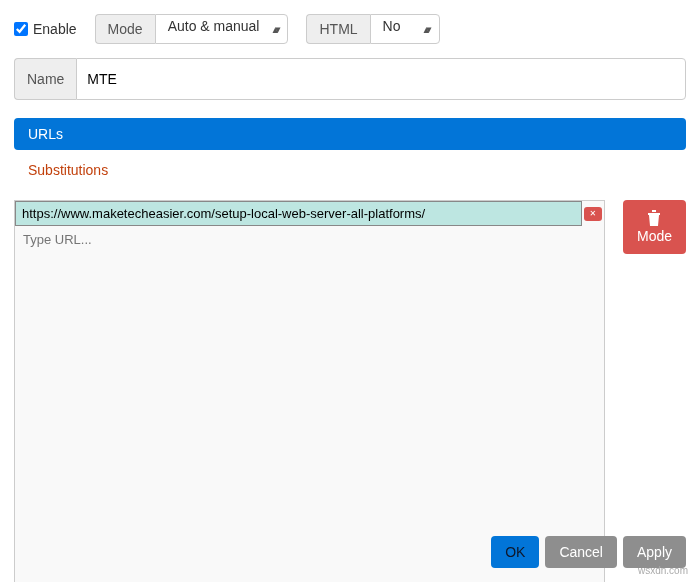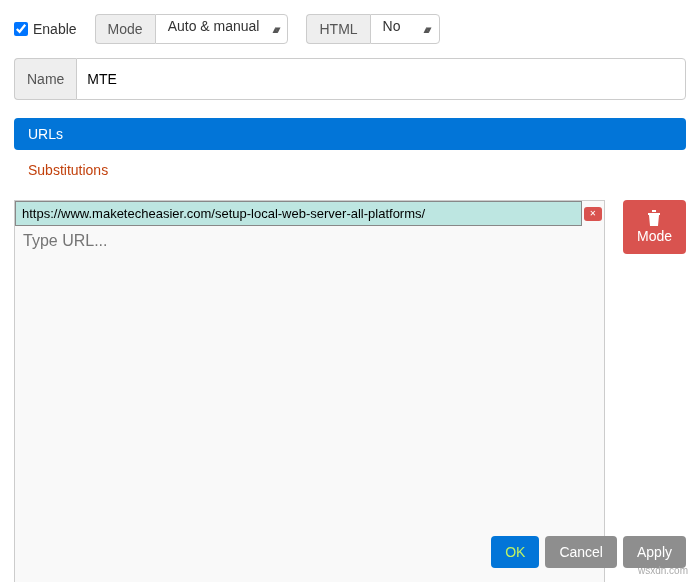--- a/index.html
+++ b/index.html
@@ -17,28 +17,28 @@
     .name-input { flex: 1; border: 1px solid #ccc; border-radius: 0 4px 4px 0; padding: 12px 10px; outline: none; font-size: 14px; }
     .tabs { display: flex; gap: 4px; margin-bottom: 14px; flex-direction: column; }
     .tab { padding: 8px 14px; border-radius: 4px; cursor: pointer; color: #c2410c; }
     .tab.active { background: #0275d8; color: #fff; }
     .content-row { display: flex; align-items: flex-start; gap: 18px; }
     .url-panel { flex: 1; border: 1px solid #ccc; background: #f9f9f9; height: 390px; overflow: hidden; }
     .url-item { display: flex; align-items: stretch; }
     .url-field { flex: 1; }
     .url-field input { width: 100%; border: 1px solid #888; padding: 4px 6px; font-size: 13px; outline: none; }
     .url-field input.sel { background: #bde6e1; }
-    .url-field input.ph { border: none; background: transparent; padding: 6px 8px; font-size: 16px; color: #999; }
+    .url-field input.ph { border: none; background: transparent; padding: 6px 8px; font-size: 13px; color: #999; }
     .del-wrap { width: 22px; display: flex; align-items: center; justify-content: center; }
     .del-btn { background: #d9534f; color: #fff; font-size: 8px; width: 18px; height: 14px; border-radius: 3px; display: flex; align-items: center; justify-content: center; cursor: pointer; border: none; }
     .clear-btn { background: #d9534f; color: #fff; border: none; border-radius: 4px; padding: 10px 14px; cursor: pointer; display: flex; flex-direction: column; align-items: center; gap: 2px; font-size: 14px; }
     .trash-icon { width: 14px; height: 16px; }
     .footer { position: absolute; bottom: 14px; right: 14px; display: flex; gap: 6px; }
     .btn { border: none; border-radius: 4px; padding: 8px 14px; font-size: 14px; cursor: pointer; }
-    .btn-primary { background: #0275d8; color: #bef264; }
+    .btn-primary { background: #0275d8; color: #0f172a; }
     .btn-secondary { background: #8e8e8e; color: #fff; }
     .watermark { position: absolute; bottom: 6px; right: 12px; font-size: 10px; color: #aaa; }
   </style>
 </head>
 <body>
 
 <div class="top-row">
   <label class="enable-wrap">
     <input type="checkbox" checked="" style="">
     <span>Enable</span>

